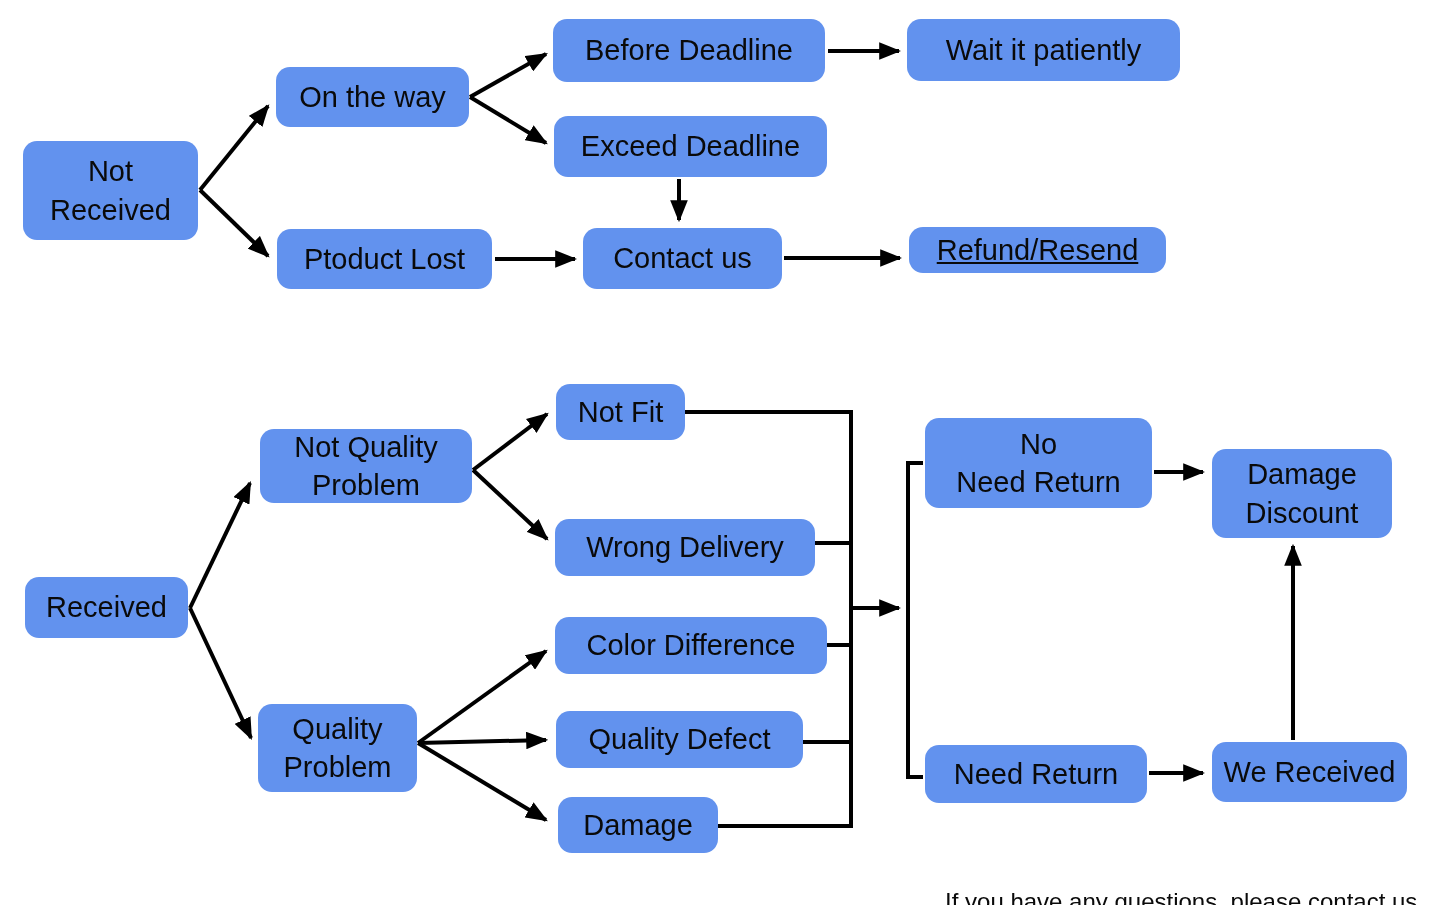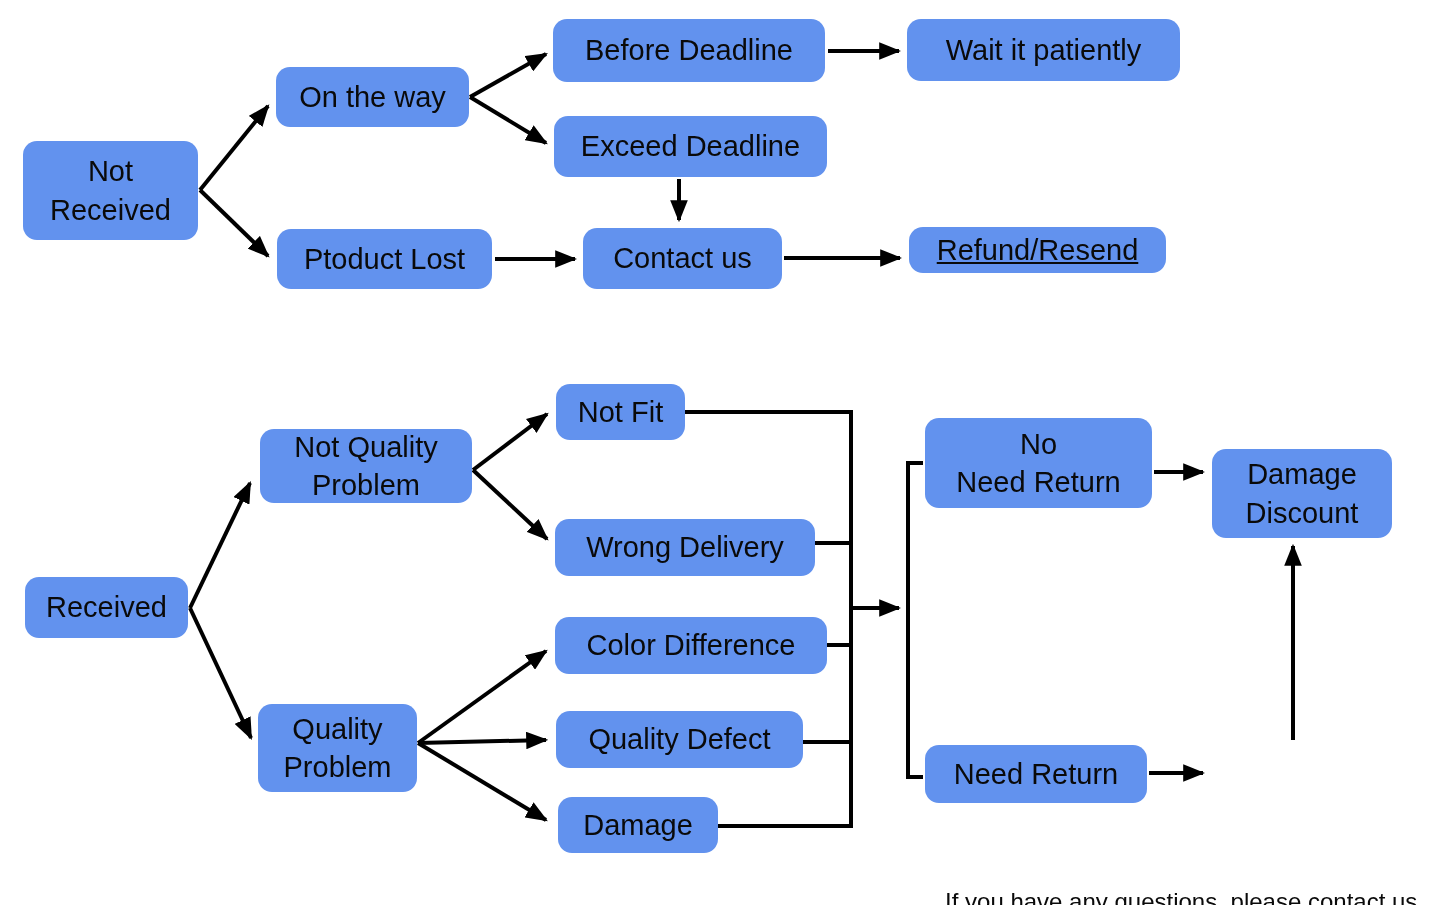--- a/index.html
+++ b/index.html
@@ -122,16 +122,17 @@
   <div class="node" style="left:558px;top:797px;width:160px;height:56px;">Damage</div>
 
   <div class="node" style="left:925px;top:418px;width:227px;height:90px;">No
 Need Return</div>
 
   <div class="node" style="left:1212px;top:449px;width:180px;height:89px;">Damage
 Discount</div>
 
   <div class="node" style="left:925px;top:745px;width:222px;height:58px;">Need Return</div>
 
+  <div class="node" style="left:1212px;top:742px;width:195px;height:60px;">We Received</div>
 
   <div class="footer">If you have any questions, please contact us.</div>
 
 </div>
 
 </body></html>

